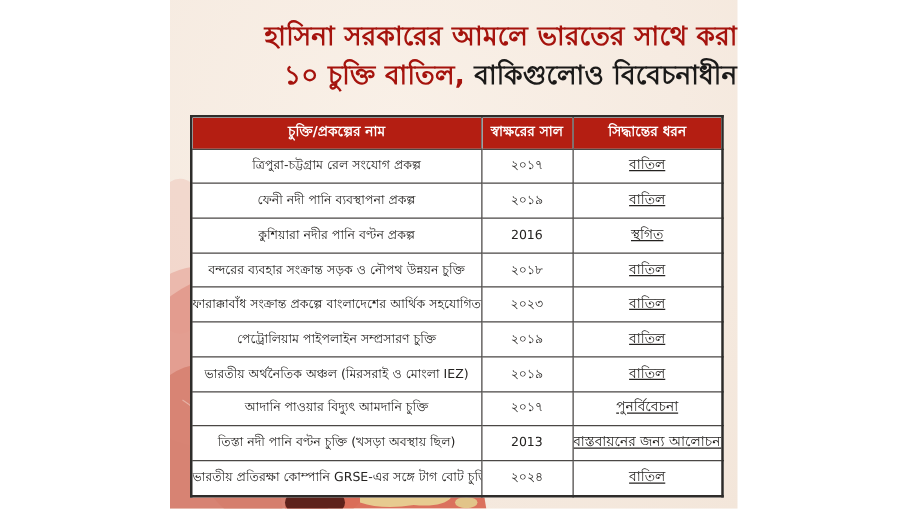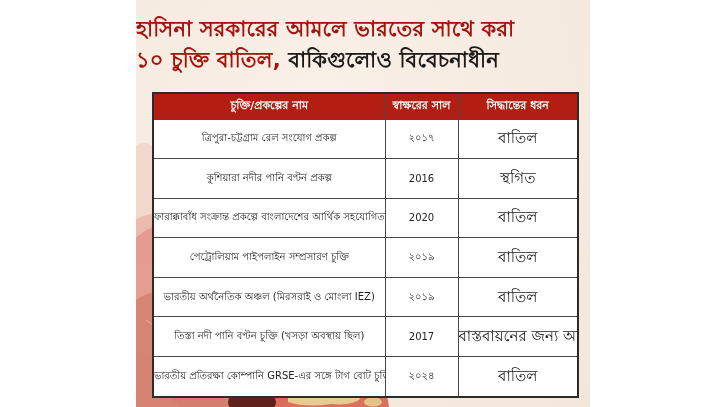--- a/index.html
+++ b/index.html
@@ -18,21 +18,21 @@
     background: radial-gradient(circle at 40% 25%, #f9f0e7 0%, #f6ebe1 55%, #f3e6da 100%);
     overflow: hidden;
   }
 
   
   .map-art { position: absolute; left: 0; top: 0; width: 454px; height: 407px; pointer-events: none; }
 
   
   .title-block {
     position: absolute; left: 0; top: 14px; width: 454px;
-    text-align: left; font-weight: bold;
+    text-align: right; font-weight: bold;
     font-size: 21px; line-height: 31px;
     letter-spacing: 0.2px;
   }
   .title-red { color: #a5130d; }
   .title-black { color: #1b1a19; }
 
   
   .agree-table {
     position: absolute; left: 16px; top: 92px;
     width: 425px; height: 306px;
@@ -54,21 +54,21 @@
   .agree-table tbody td {
     height: 20px;
     background: #ffffff;
     color: #242220;
     font-size: 10px;
     text-align: center;
   }
   .col-name { width: 232px; }
   .col-year { width: 73px; }
   .col-decision { width: 120px; }
-  .agree-table tbody td.cell-decision { font-size: 15px; }
+  .agree-table tbody td.cell-decision { font-size: 11px; text-decoration: underline; }
 </style>
 </head>
 <body>
 
 <div class="stage">
   <div class="card">
 
     <svg class="map-art" viewBox="0 0 454 407" xmlns="http://www.w3.org/2000/svg" aria-hidden="true">
       <g>
         <ellipse cx="8" cy="205" rx="28" ry="62" fill="#eec3b8" opacity="0.5"></ellipse>
@@ -111,52 +111,67 @@
       <tbody>
 
           <tr>
             <td class="cell-name">ত্রিপুরা-চট্টগ্রাম রেল সংযোগ প্রকল্প</td>
             <td class="cell-year">২০১৭</td>
             <td class="cell-decision">বাতিল</td>
           </tr>
 
 
 
+          <tr>
+            <td class="cell-name">ফেনী নদী পানি ব্যবস্থাপনা প্রকল্প</td>
+            <td class="cell-year">২০১৯</td>
+            <td class="cell-decision">বাতিল</td>
+          </tr>
 
           <tr>
             <td class="cell-name">কুশিয়ারা নদীর পানি বণ্টন প্রকল্প</td>
             <td class="cell-year">2016</td>
             <td class="cell-decision">স্থগিত</td>
           </tr>
 
+          <tr>
+            <td class="cell-name">বন্দরের ব্যবহার সংক্রান্ত সড়ক ও নৌপথ উন্নয়ন চুক্তি</td>
+            <td class="cell-year">২০১৮</td>
+            <td class="cell-decision">বাতিল</td>
+          </tr>
 
           <tr>
             <td class="cell-name">ফারাক্কাবাঁধ সংক্রান্ত প্রকল্পে বাংলাদেশের আর্থিক সহযোগিতা প্রস্তাব</td>
-            <td class="cell-year">2020</td>
+            <td class="cell-year">২০২৩</td>
             <td class="cell-decision">বাতিল</td>
           </tr>
 
 
           <tr>
             <td class="cell-name">পেট্রোলিয়াম পাইপলাইন সম্প্রসারণ চুক্তি</td>
             <td class="cell-year">২০১৯</td>
             <td class="cell-decision">বাতিল</td>
           </tr>
 
           <tr>
             <td class="cell-name">ভারতীয় অর্থনৈতিক অঞ্চল (মিরসরাই ও মোংলা IEZ)</td>
             <td class="cell-year">২০১৯</td>
             <td class="cell-decision">বাতিল</td>
           </tr>
 
+          <tr>
+            <td class="cell-name">আদানি পাওয়ার বিদ্যুৎ আমদানি চুক্তি</td>
+            <td class="cell-year">২০১৭</td>
+            <td class="cell-decision">পুনর্বিবেচনা</td>
+          </tr>
 
 
           <tr>
             <td class="cell-name">তিস্তা নদী পানি বণ্টন চুক্তি (খসড়া অবস্থায় ছিল)</td>
-            <td class="cell-year">2017</td>
+            <td class="cell-year">2013</td>
             <td class="cell-decision">বাস্তবায়নের জন্য আলোচনায়</td>
           </tr>
 
           <tr>
             <td class="cell-name">ভারতীয় প্রতিরক্ষা কোম্পানি GRSE-এর সঙ্গে টাগ বোট চুক্তি</td>
             <td class="cell-year">২০২৪</td>
             <td class="cell-decision">বাতিল</td>
           </tr>
         </tbody>
     </table>

